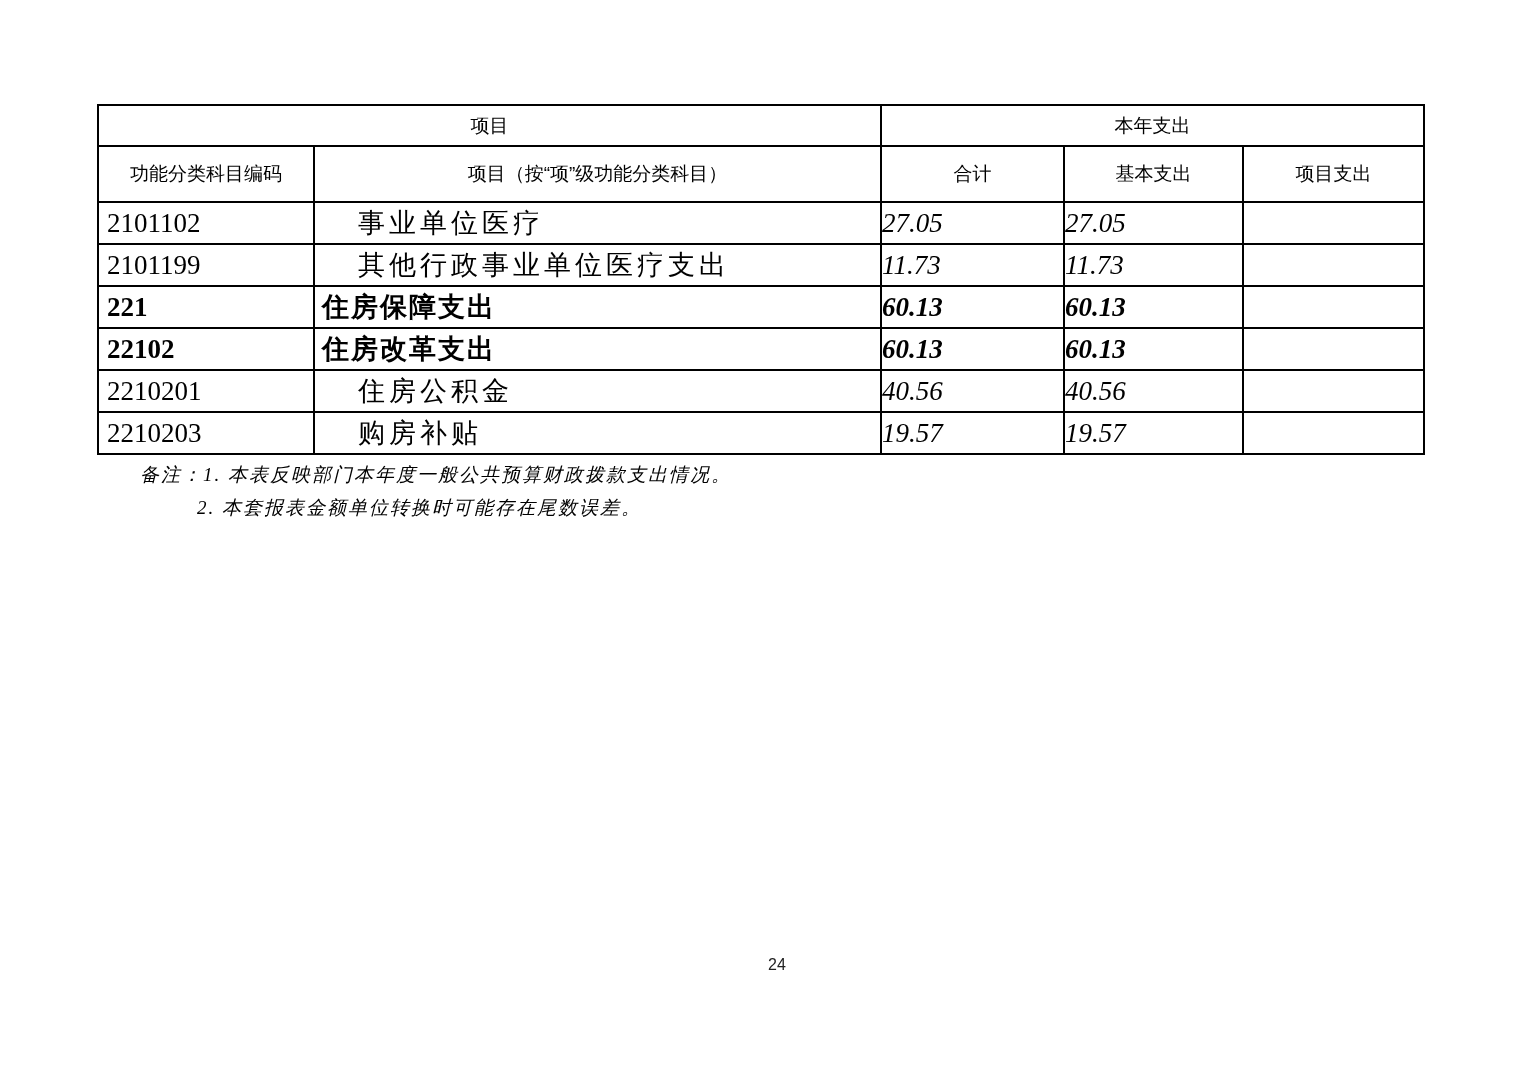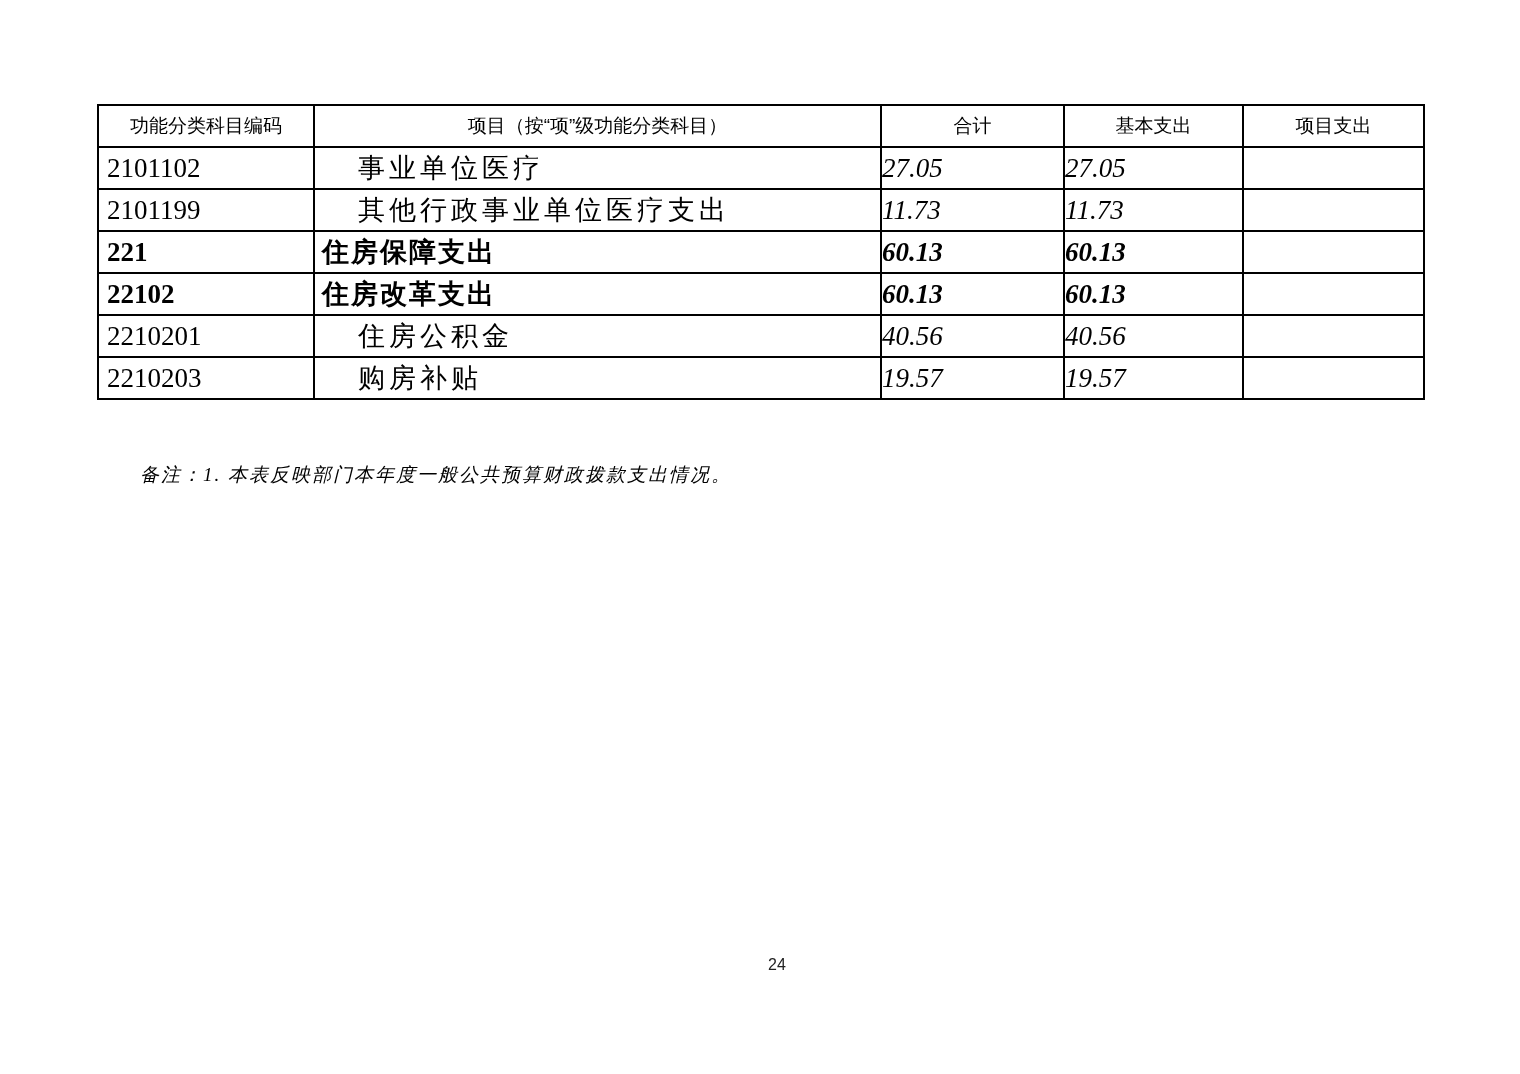--- a/index.html
+++ b/index.html
@@ -32,21 +32,21 @@
     white-space: nowrap;
   }
   .budget-table thead th {
     font-family: "Liberation Sans", sans-serif;
     font-weight: normal;
     font-size: 19px;
     text-align: center;
     vertical-align: middle;
   }
   tr.group-header-row { height: 41px; }
-  tr.col-header-row   { height: 42px; }
+  tr.col-header-row   { height: 56px; }
   .budget-table tbody tr { height: 42px; }
   .budget-table tbody td {
     font-family: "Liberation Serif", serif;
     font-size: 27px;
     vertical-align: middle;
   }
   td.col-code {
     text-align: left;
     padding-left: 8px;
   }
@@ -98,20 +98,24 @@
 
   <table class="budget-table">
     <colgroup>
       <col style="width:216px">
       <col style="width:567px">
       <col style="width:183px">
       <col style="width:179px">
       <col style="width:181px">
     </colgroup>
     <thead>
+      <tr class="group-header-row">
+        <th colspan="2">项目</th>
+        <th colspan="3">本年支出</th>
+      </tr>
       <tr class="col-header-row">
         <th>功能分类科目编码</th>
         <th>项目（按“项”级功能分类科目）</th>
         <th>合计</th>
         <th>基本支出</th>
         <th>项目支出</th>
       </tr>
     </thead>
     <tbody id="table-body">
         <tr>
@@ -156,17 +160,20 @@
           <td class="col-basic">19.57</td>
           <td class="col-project"></td>
         </tr>
       </tbody>
   </table>
 
   <div class="notes">
     <div class="note-line">
       <span>备注：</span><span>1. 本表反映部门本年度一般公共预算财政拨款支出情况。</span>
     </div>
+    <div class="note-line indented">
+      <span>2. 本套报表金额单位转换时可能存在尾数误差。</span>
+    </div>
   </div>
 
   <div class="page-number">24</div>
 
 </div>
 
 </body></html>

